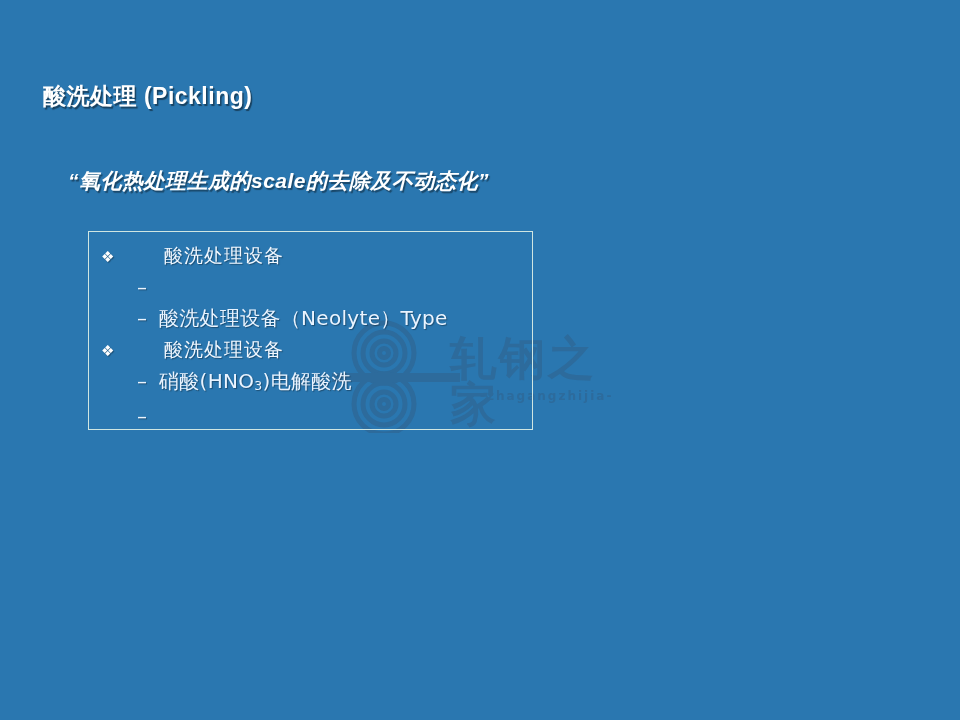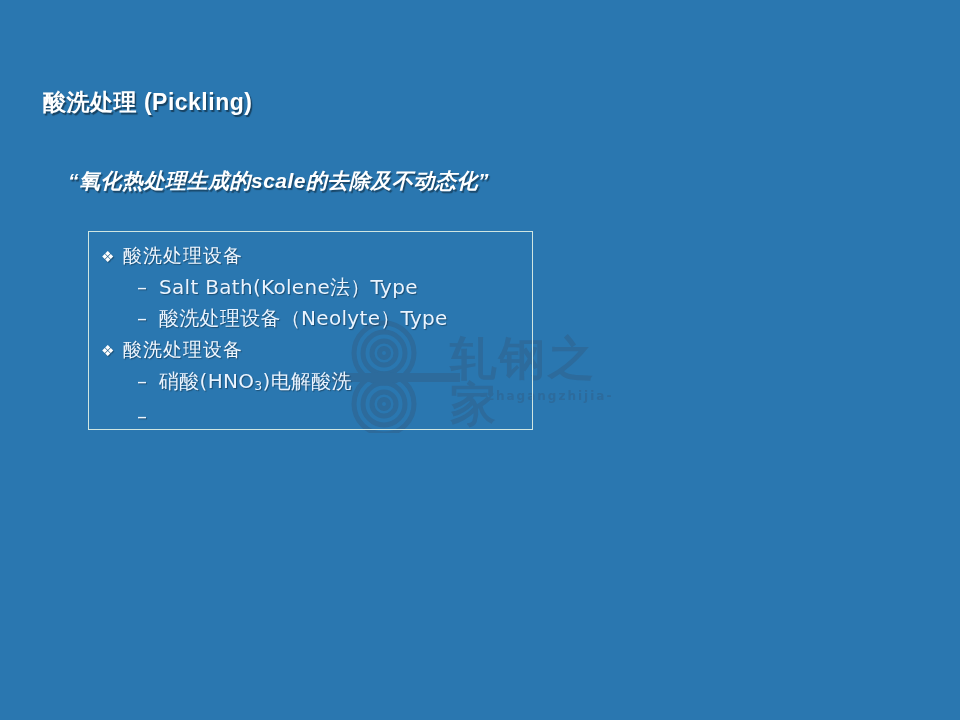--- a/index.html
+++ b/index.html
@@ -48,21 +48,21 @@
     font-weight: 700;
     letter-spacing: 2px;
     line-height: 1;
     font-family: "DejaVu Sans", "Liberation Sans", sans-serif;
   }
 
   
   #title {
     position: absolute;
     left: 43px;
-    top: 89px;
+    top: 83px;
     color: #ffffff;
     font-size: 23px;
     font-weight: 700;
     letter-spacing: 0.5px;
     line-height: 1.2;
     white-space: nowrap;
     text-shadow: 1.5px 1.5px 1px rgba(0,0,0,0.45);
     z-index: 3;
   }
 
@@ -112,21 +112,21 @@
     text-shadow: 1px 1px 1px rgba(0,0,0,0.35);
   }
   .diamond-icon {
     display: inline-block;
     width: 22px;
     font-size: 15px;
     color: #ffffff;
     line-height: 30px;
     text-shadow: 1px 1px 1px rgba(0,0,0,0.35);
   }
-  .group-head-label { letter-spacing: 1px; }
+  .group-head-label { letter-spacing: 1px; margin-left: 41px; }
 
   .sub-item {
     display: flex;
     align-items: baseline;
     margin-left: 36px;
     color: #eaf4ff;
     font-size: 20px;
     line-height: 31px;
     white-space: nowrap;
     text-shadow: 1px 1px 1px rgba(0,0,0,0.35);
@@ -172,21 +172,20 @@
 
   <div id="content-box" style="border-color: rgb(207, 230, 226);">
 
     <div class="group" id="group-0">
       <div class="group-head">
         <span class="diamond-icon">❖</span>
         <span class="group-head-label">酸洗处理设备</span>
       </div>
       <div class="sub-item">
         <span class="dash-icon">–</span>
-        <span class="sub-item-label">Salt Bath(Kolene法）Type</span>
       </div>
       <div class="sub-item">
         <span class="dash-icon">–</span>
         <span class="sub-item-label">酸洗处理设备（Neolyte）Type</span>
       </div>
     </div>
 
     <div class="group" id="group-1">
       <div class="group-head">
         <span class="diamond-icon">❖</span>

